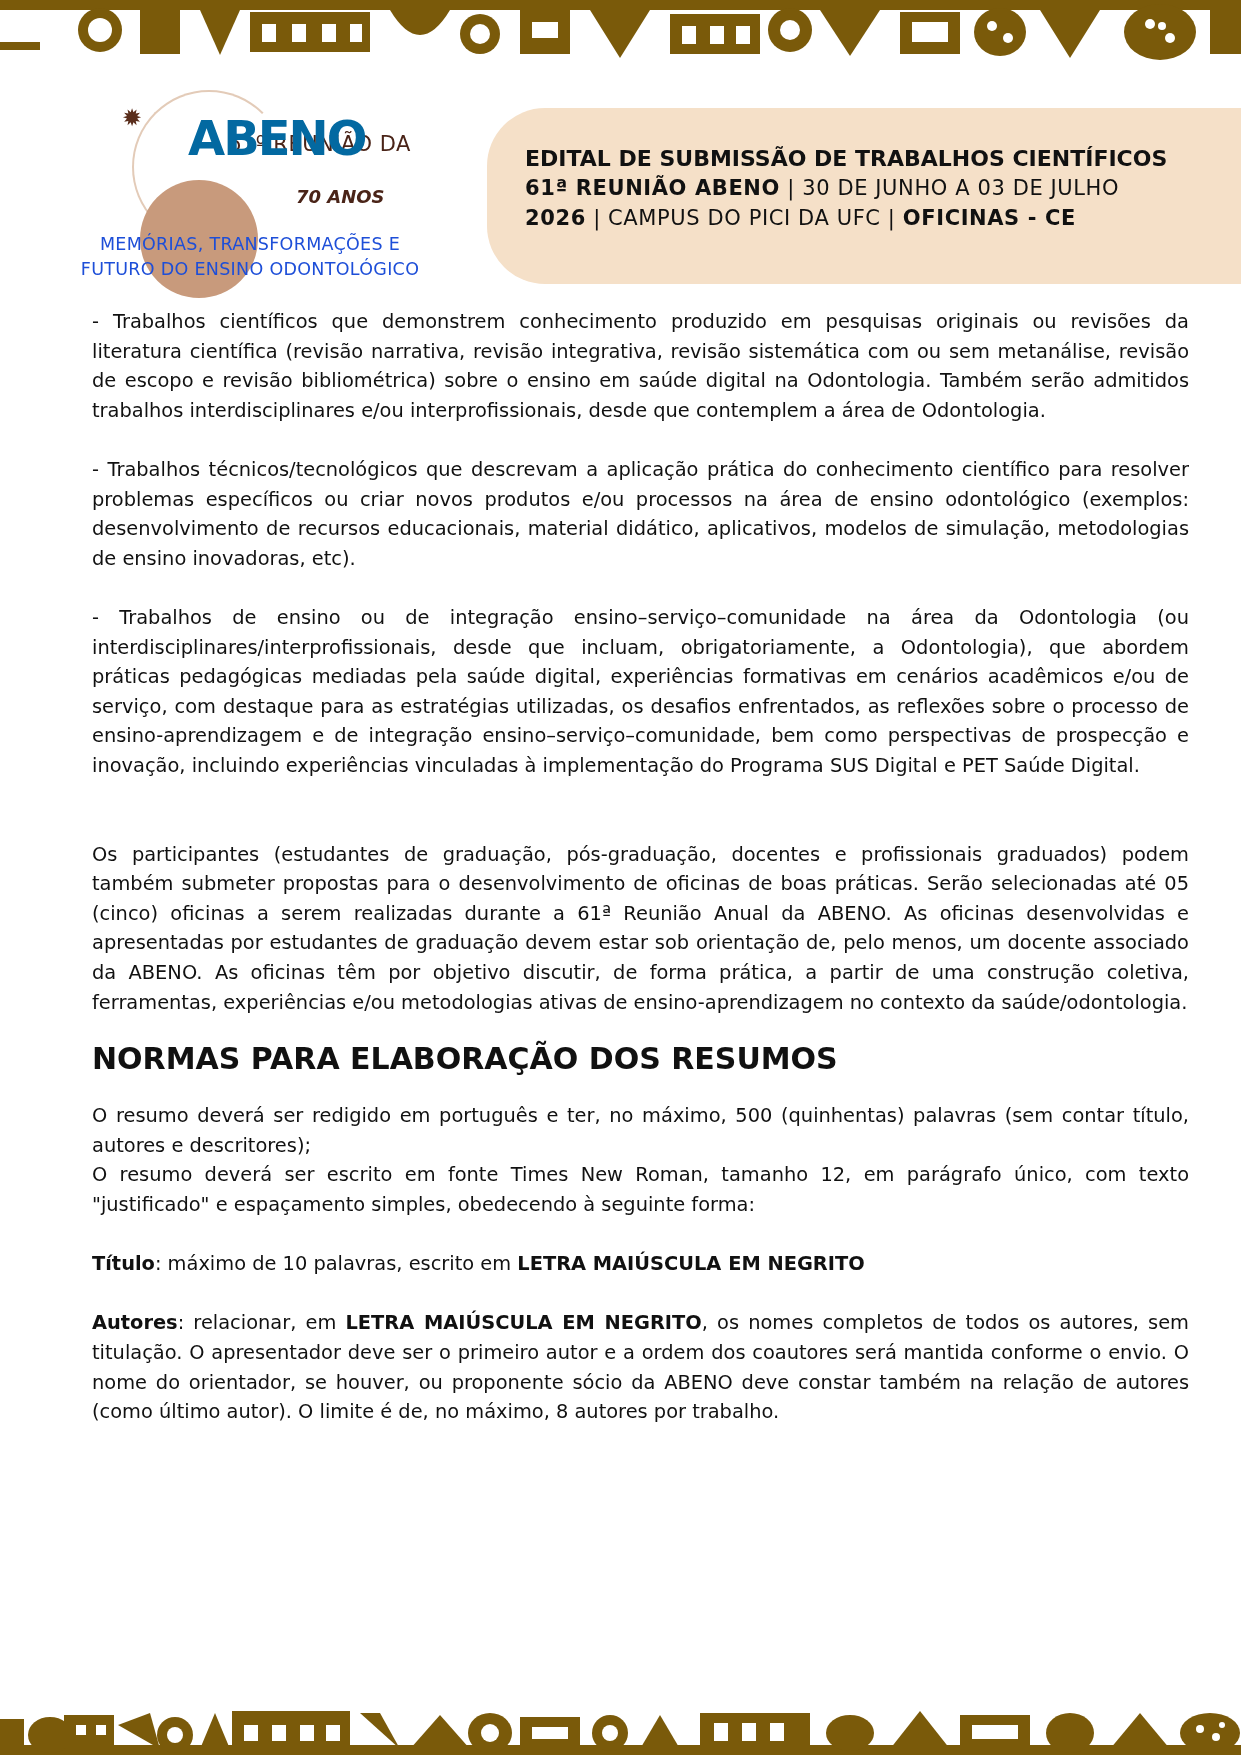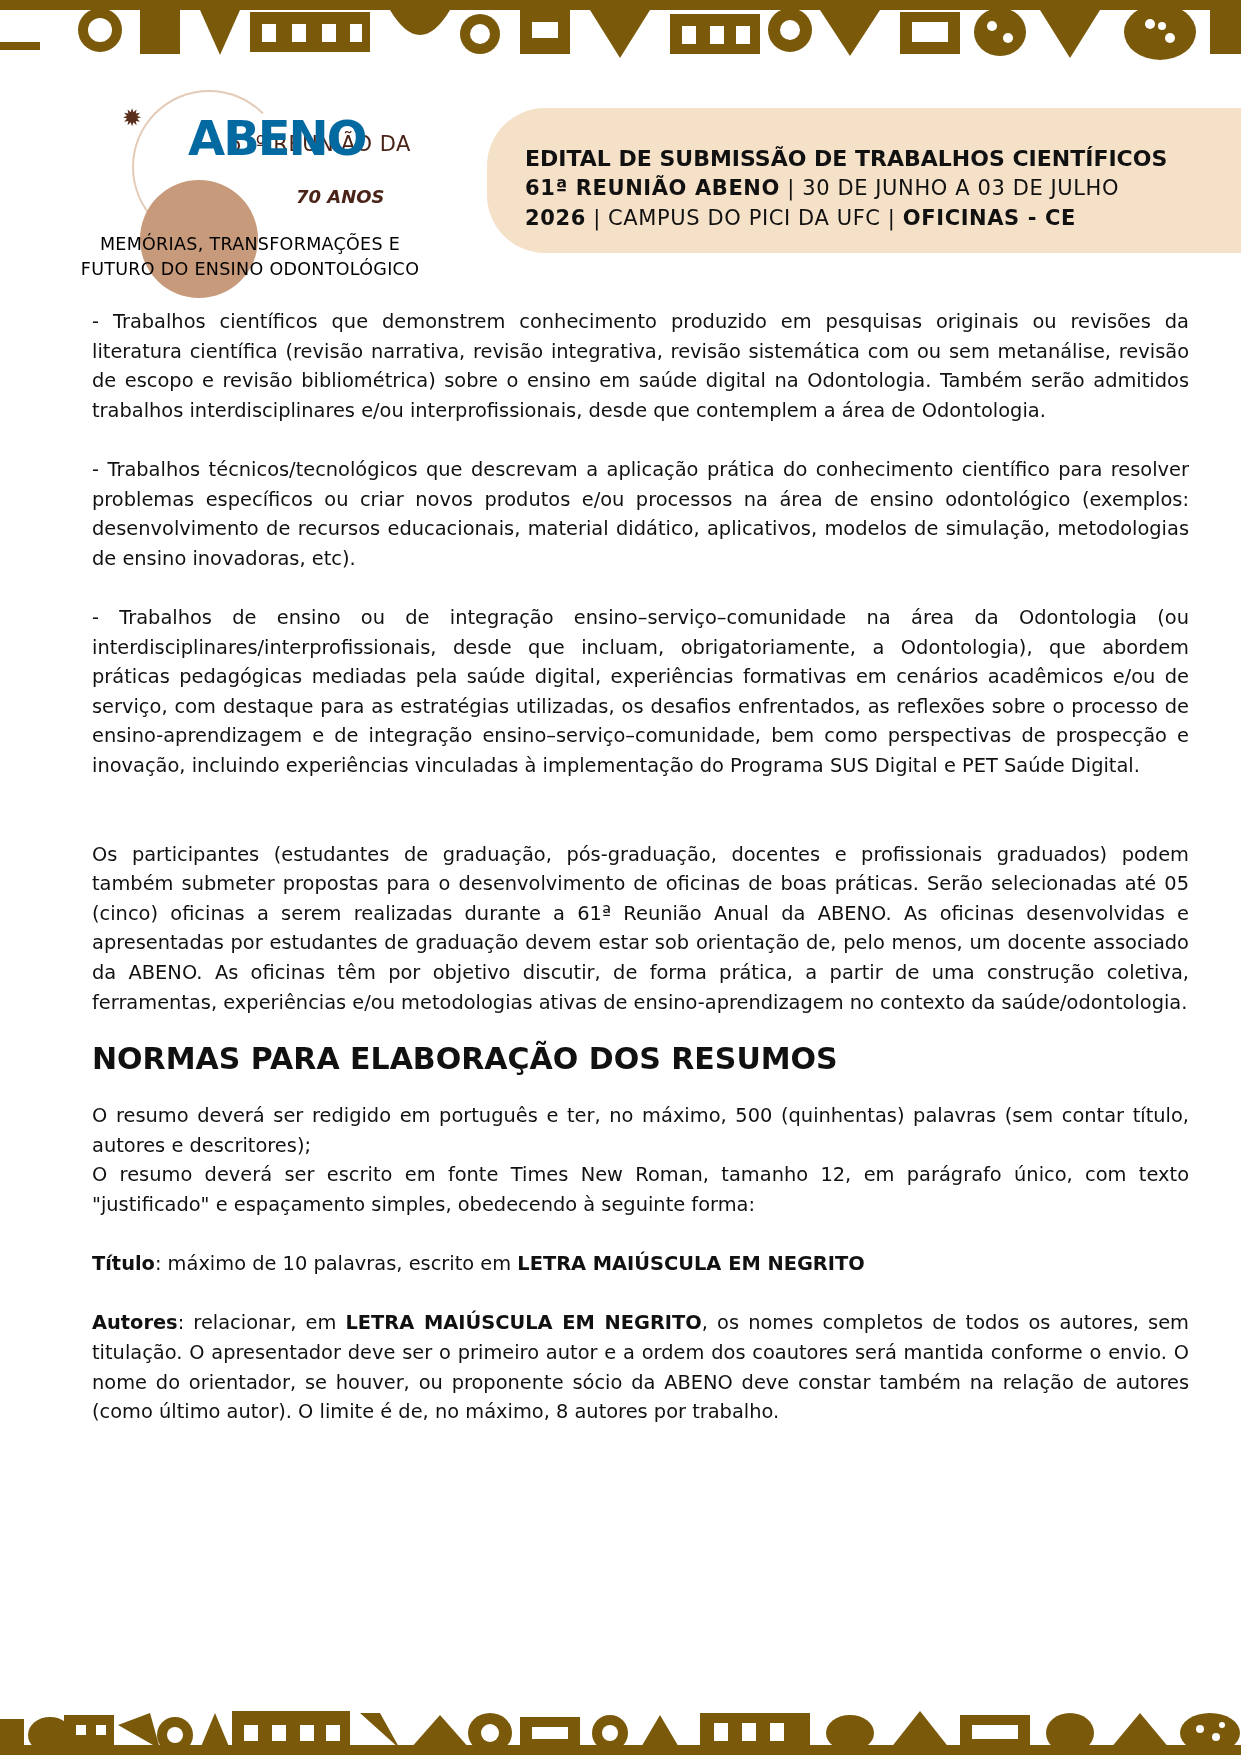--- a/index.html
+++ b/index.html
@@ -8,22 +8,22 @@
   .band-top { top:0; height:64px; }
   .band-bottom { top:1705px; height:50px; }
   .band svg { display:block; }
   .logo { position:absolute; left:40px; top:88px; width:420px; height:190px; }
   .logo-disc { position:absolute; left:100px; top:92px; width:118px; height:118px; border-radius:50%; background:#c89a7c; }
   .logo-ring { position:absolute; left:92px; top:2px; width:150px; height:150px; border-radius:50%; border:2px solid #e3cbb8; border-right-color:transparent; border-bottom-color:transparent; }
   .logo-sun { position:absolute; left:82px; top:18px; font-size:24px; color:#5a2e1c; line-height:1; }
   .logo-top { position:absolute; left:188px; top:4px; font-family:"DejaVu Sans", sans-serif; font-size:21px; color:#4a2418; letter-spacing:0.5px;margin-top:40px; }
   .logo-brand { position:absolute; left:148px; top:26px; font-family:"DejaVu Sans", sans-serif; font-weight:bold; font-size:48px; color:#0369a1; letter-spacing:-2px; line-height:1; }
   .logo-years { position:absolute; left:256px; top:98px; font-weight:bold; font-size:18px; color:#4a2418; font-style:italic; }
-  .logo-tag { position:absolute; left:0; top:144px; width:420px; text-align:center; font-size:17.5px; line-height:25px; color:#000000; letter-spacing:0.3px; }
-  .title-box { position:absolute; left:487px; top:108px; width:754px; height:145px; background:#f5e0c8; border-radius:58px 0 0 58px; }
+  .logo-tag { position:absolute; left:0; top:144px; width:420px; text-align:center; font-size:17.5px; line-height:25px; color:#1d4ed8; letter-spacing:0.3px; }
+  .title-box { position:absolute; left:487px; top:108px; width:754px; height:176px; background:#f5e0c8; border-radius:58px 0 0 58px; }
   .title-box .l1, .title-box .l2, .title-box .l3 { position:absolute; left:38px; white-space:nowrap; font-size:21px; color:#111; letter-spacing:0.6px; }
   .title-box .l1 { top:38px; font-weight:bold; font-size:22px; letter-spacing:0; }
   .title-box .l2 { top:68px; }
   .title-box .l3 { top:98px; }
   .b { font-weight:bold; }
   .content { position:absolute; left:92px; top:307px; width:1097px; font-size:19.4px; line-height:29.6px; color:#111; }
   .content p { margin:0; text-align:justify; }
   .gap { height:29.6px; }
   .h-sub { font-weight:bold; }
   .h-main { font-weight:bold; font-size:30px; margin:0; line-height:32px; padding-top:2px; }

